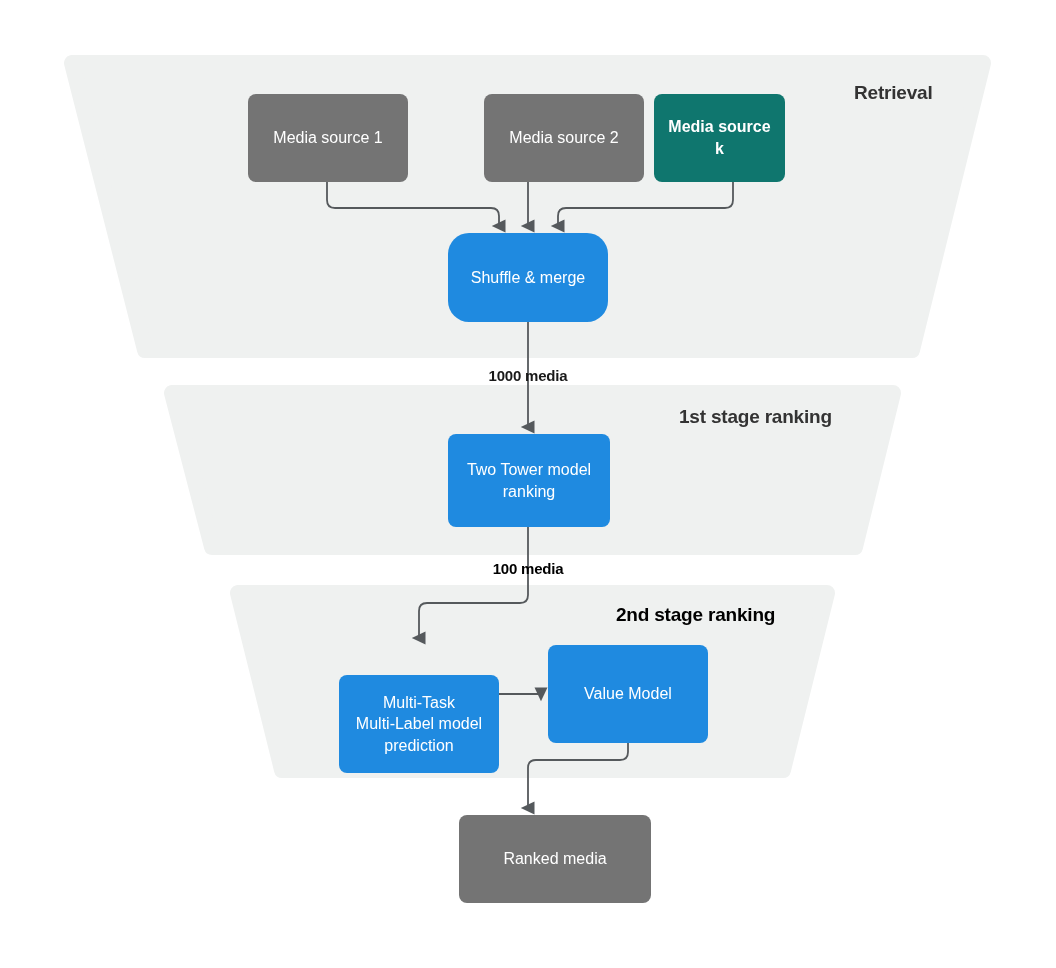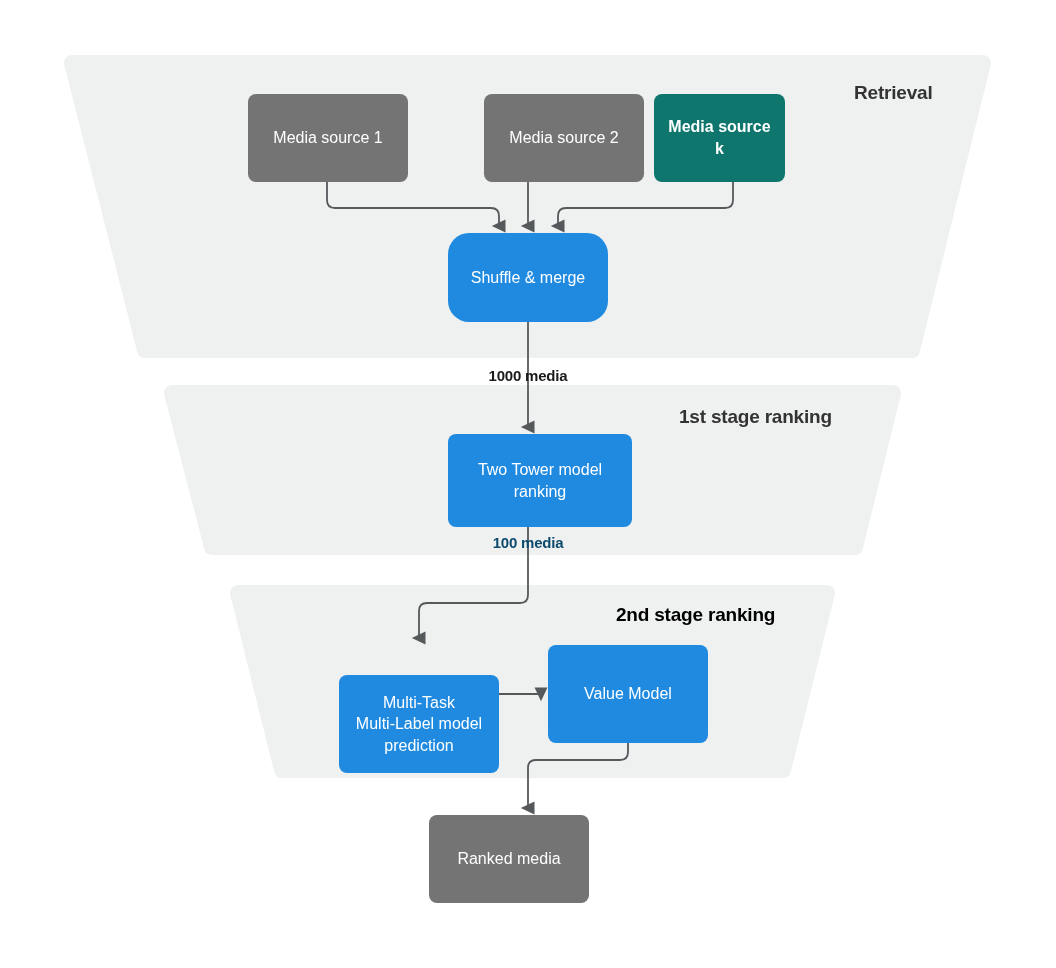--- a/index.html
+++ b/index.html
@@ -101,34 +101,34 @@
       </div>
       <div class="node" style="left: 451px; top: 94px; width: 160px; height: 88px; background: rgb(116, 116, 116); margin-left: 33px;">
         <span class="node-label">Media source 2</span>
       </div>
       <div class="node" style="left: 654px; top: 94px; width: 131px; height: 88px; background: #0f766e; font-weight: bold;">
         <span class="node-label">Media source k</span>
       </div>
       <div class="node" style="left: 448px; top: 233px; width: 160px; height: 89px; background: rgb(31, 138, 224); border-radius: 21px;">
         <span class="node-label">Shuffle &amp; merge</span>
       </div>
-      <div class="node" style="left: 448px; top: 434px; width: 184px; height: 93px; background: rgb(31, 138, 224);">
+      <div class="node" style="left: 448px; top: 434px; width: 162px; height: 93px; background: rgb(31, 138, 224);">
         <span class="node-label">Two Tower model
 ranking</span>
       </div>
       <div class="node" style="left: 339px; top: 675px; width: 160px; height: 98px; background: rgb(31, 138, 224);">
         <span class="node-label">Multi-Task
 Multi-Label model
 prediction</span>
       </div>
       <div class="node" style="left: 548px; top: 645px; width: 160px; height: 98px; background: rgb(31, 138, 224);">
         <span class="node-label">Value Model</span>
       </div>
-      <div class="node" style="left: 429px; top: 815px; width: 160px; height: 88px; background: rgb(116, 116, 116);">
+      <div class="node" style="left: 459px; top: 815px; width: 192px; height: 88px; background: rgb(116, 116, 116);">
         <span class="node-label">Ranked media</span>
       </div>
     </div>
   <div id="edge-labels-layer">
       <div class="edge-label" style="left: 528px; top: 367px; color: rgb(26, 26, 26);">1000 media</div>
-      <div class="edge-label" style="left: 528px; top: 534px; color: #0c4a6e;">100 media</div>
+      <div class="edge-label" style="left: 528px; top: 560px; color: #000000;">100 media</div>
     </div>
 
 </div>
 
 </body></html>

